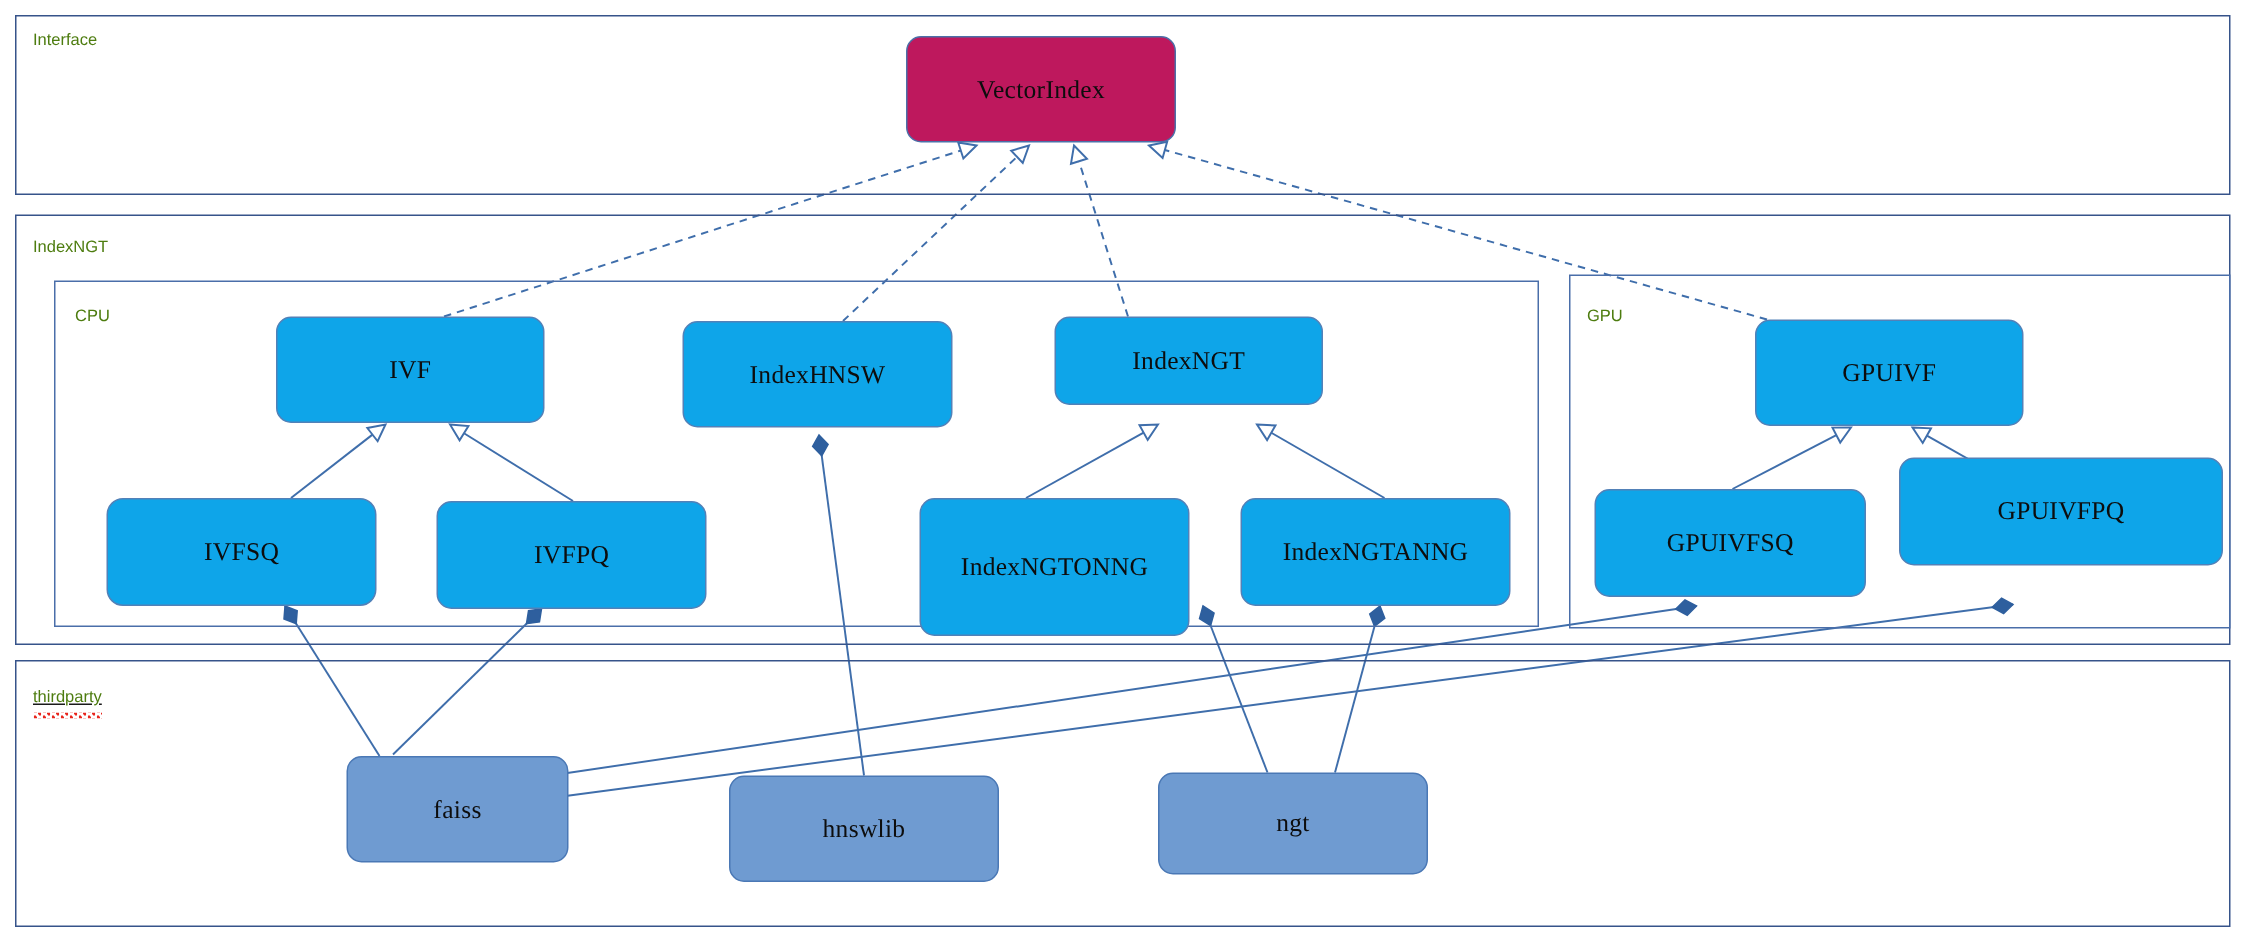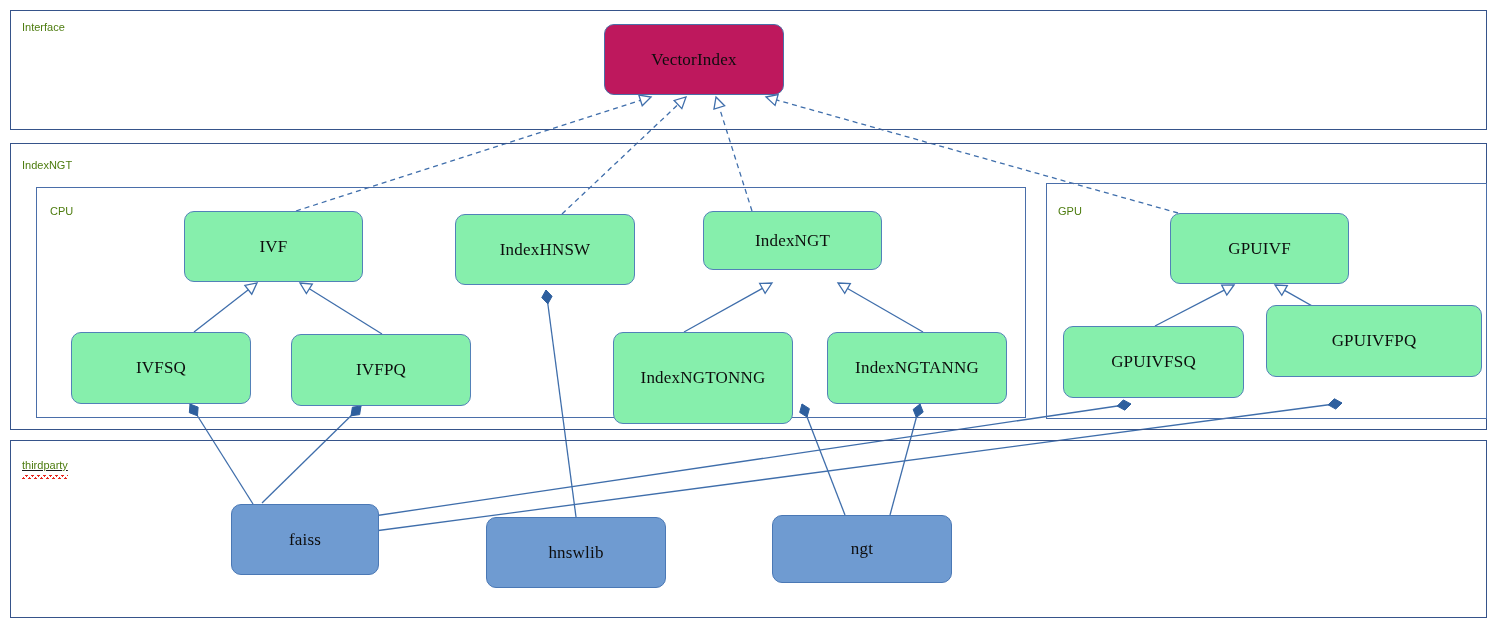--- a/index.html
+++ b/index.html
@@ -61,21 +61,21 @@
     font-size: 17px;
     color: #0d0d0d;
     white-space: nowrap;
     letter-spacing: 0.2px;
   }
   .node.iface {
     background: #be185d;
     border: 1px solid #4b6fa8;
   }
   .node.impl {
-    background: #86efac;
+    background: #0ea5e9;
     border: 1px solid #5281b8;
   }
   .node.third {
     background: #6f9bd1;
     border: 1px solid #4a78b5;
   }
   
   #edges {
     position: absolute;
     left: 0;
@@ -182,21 +182,21 @@
       </div>
       <div class="node impl" style="left: 455px; top: 214px; width: 180px; height: 71px;">
         <span>IndexHNSW</span>
       </div>
       <div class="node impl" style="left: 703px; top: 211px; width: 179px; height: 59px;">
         <span>IndexNGT</span>
       </div>
       <div class="node impl" style="left: 1170px; top: 213px; width: 179px; height: 71px;">
         <span>GPUIVF</span>
       </div>
-      <div class="node impl" style="left: 71px; top: 332px; width: 180px; height: 72px;">
+      <div class="node impl" style="left: 71px; top: 332px; width: 180px; height: 72px; border-radius: 11px;">
         <span>IVFSQ</span>
       </div>
       <div class="node impl" style="left: 291px; top: 334px; width: 180px; height: 72px;">
         <span>IVFPQ</span>
       </div>
       <div class="node impl" style="left: 613px; top: 332px; width: 180px; height: 92px;">
         <span>IndexNGTONNG</span>
       </div>
       <div class="node impl" style="left: 827px; top: 332px; width: 180px; height: 72px;">
         <span>IndexNGTANNG</span>

